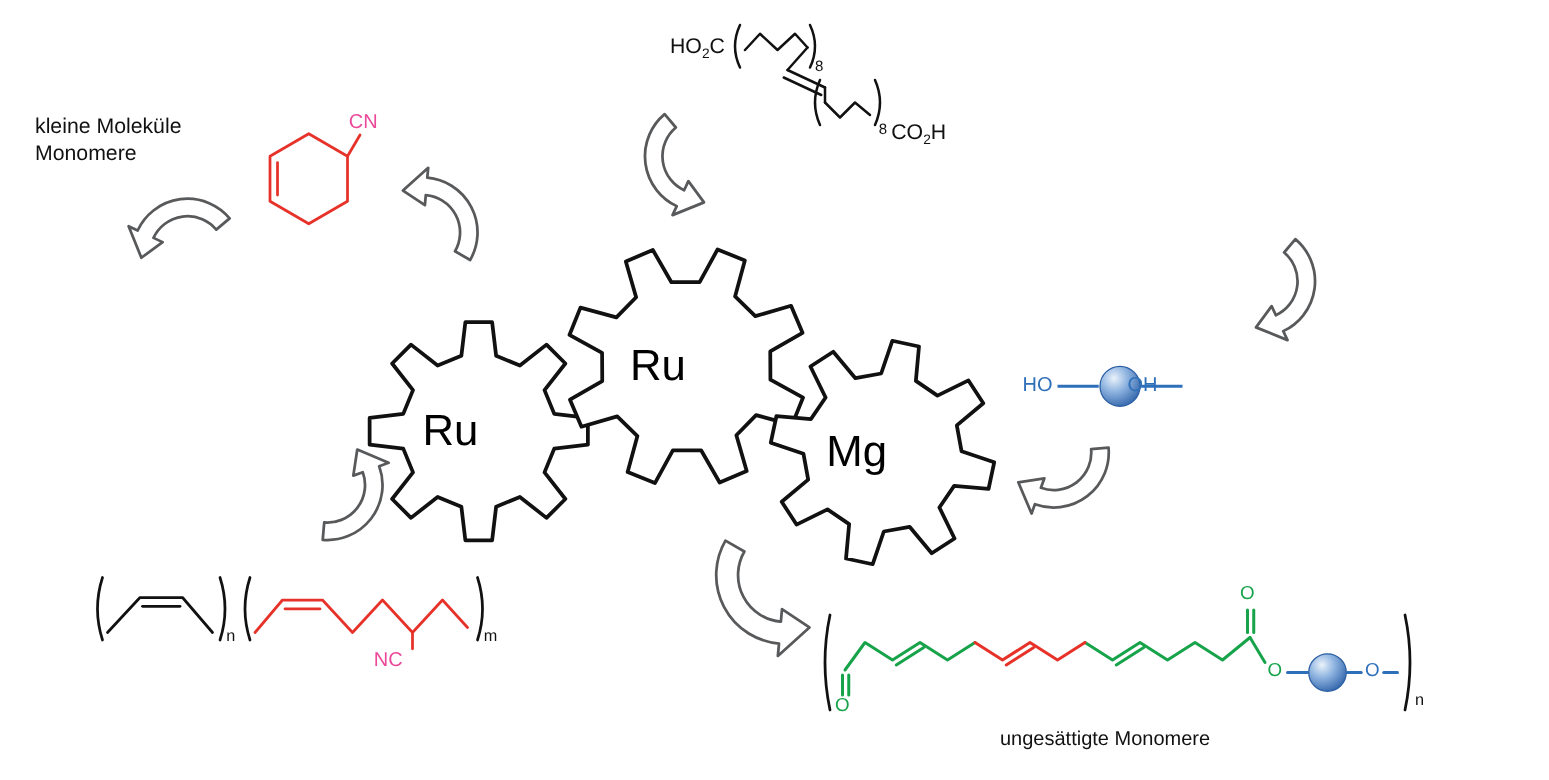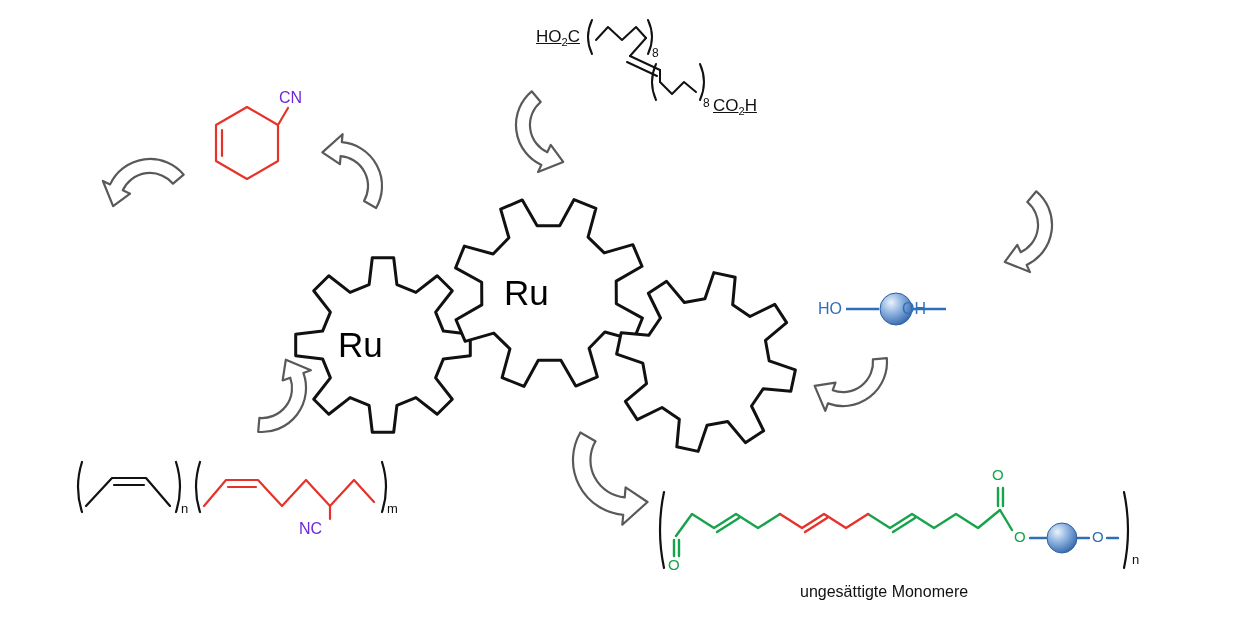--- a/index.html
+++ b/index.html
@@ -1,26 +1,26 @@
 <!DOCTYPE html>
 <html><head>
 <meta charset="utf-8">
 <style>
   html,body{margin:0;padding:0;background:#fff;}
   .canvas{position:relative;width:1239px;height:624px;background:#ffffff;
           font-family:"Liberation Sans",sans-serif;overflow:hidden;color:#111;}
   .canvas svg{position:absolute;left:0;top:0;}
   .txt{position:absolute;white-space:nowrap;}
-  .f17{font-size:17px;line-height:22px;text-decoration:underline;}
+  .f17{font-size:17px;line-height:22px;}
   .f16{font-size:16px;}
   .f15{font-size:15px;}
   .sub{font-size:11px;position:relative;top:4px;}
   .sub12{font-size:12px;}
   .sub13{font-size:13px;}
-  .red{color:#6d28d9;text-align:right;}
+  .red{color:#ec4899;text-align:right;}
   .green{color:#16a34a;}
   .blue{color:#2e6fba;}
   .gear-label{position:absolute;width:90px;text-align:left;font-size:35px;line-height:42px;color:#000;}
   .badge{position:absolute;left:838px;top:86px;width:210px;height:52px;background:#16a34a;
          border-radius:13px;color:#fff;font-size:20px;font-weight:600;
          display:flex;align-items:center;justify-content:center;}
   .caption{font-size:16px;color:#111;}
 </style>
 </head>
 <body>
@@ -133,35 +133,40 @@
       </g>
       <g stroke="#2e6fba" stroke-width="2.4">
         <path d="M1030,538 L1046,538"></path>
         <path d="M1078,538 L1089,538"></path>
         <path d="M1107,538 L1118,538"></path>
       </g>
       <circle cx="1062" cy="538" r="15" fill="url(#sph)" stroke="#2b5fa3" stroke-width="1"></circle>
     </g>
   </svg>
 
+  <div class="txt f17" style="left:28px;top:90px">
+    <div>kleine Moleküle</div>
+    <div>Monomere</div>
+  </div>
 
   <span class="txt f16 red" style="left:279px;top:89px">CN</span>
 
   <div class="txt f17" style="left:536px;top:26px">
     <span>HO</span><span class="sub">2</span><span>C</span>
   </div>
   <span class="txt sub12" style="left:652px;top:46px">8</span>
   <span class="txt sub12" style="left:703px;top:96px">8</span>
   <div class="txt f17" style="left:713px;top:95px">
     <span>CO</span><span class="sub">2</span><span>H</span>
   </div>
 
 
   <div class="gear-label" style="left:338px;top:324px">Ru</div>
   <div class="gear-label" style="left:504px;top:272px">Ru</div>
+  <div class="gear-label" style="left:661px;top:341px">Mg</div>
 
   <span class="txt f16 blue" style="left:818px;top:300px">HO</span>
   <span class="txt f16 blue" style="left:902px;top:300px">OH</span>
 
   <span class="txt sub13" style="left:181px;top:501px">n</span>
   <span class="txt sub13" style="left:387px;top:501px">m</span>
   <span class="txt f16 red" style="left:299px;top:520px">NC</span>
 
   <span class="txt f15 green" style="left:668px;top:556px">O</span>
   <span class="txt f15 green" style="left:992px;top:466px">O</span>

